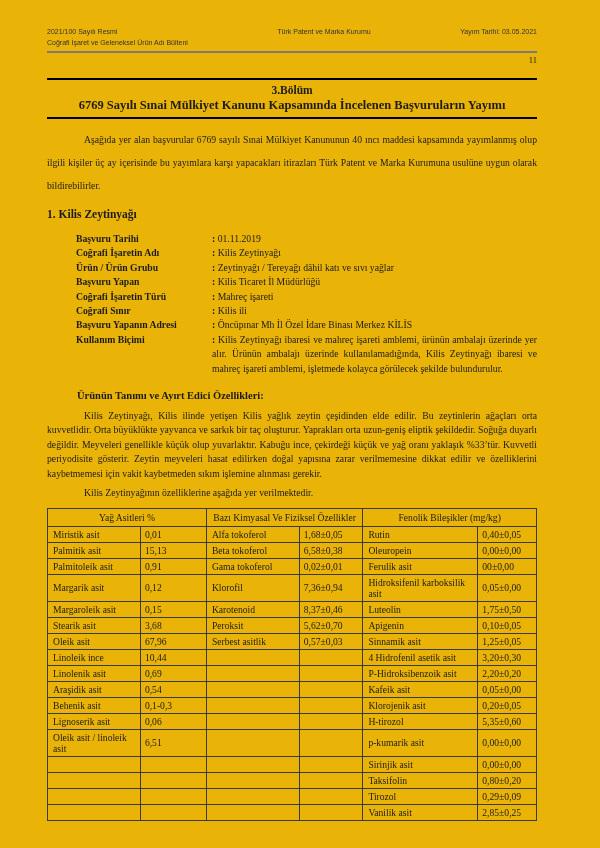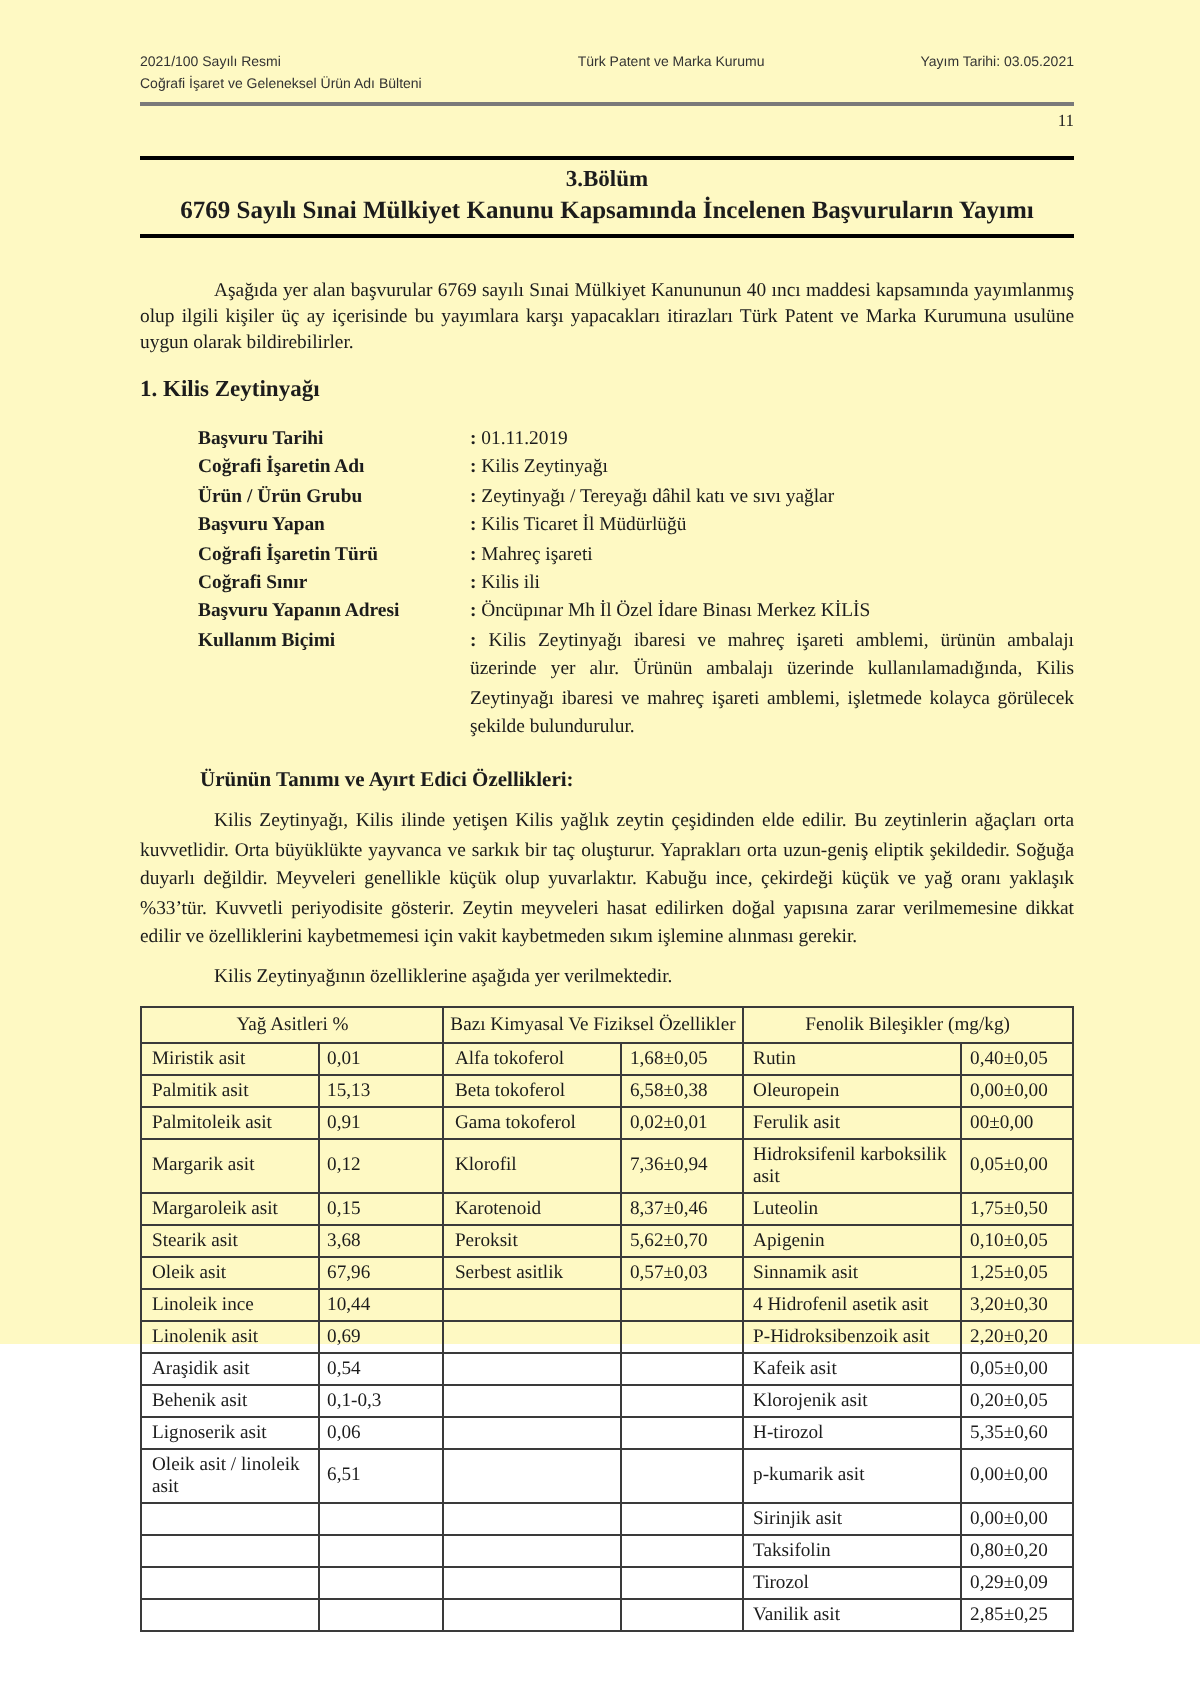--- a/index.html
+++ b/index.html
@@ -2,38 +2,38 @@
 <html lang="tr"><head>
 <meta charset="utf-8">
 <style>
   * { margin: 0; padding: 0; box-sizing: border-box; }
   html, body { background: #ffffff; }
   body {
     width: 600px; height: 848px; overflow: hidden;
     font-family: "Liberation Serif", serif;
     color: #1c1c1c;
   }
-  .page { width: 600px; height: 672px; padding: 26px 63px 0 70px; background: #fef9c3; }
+  .page { width: 600px; height: 848px; padding: 26px 63px 0 47px; background: #eab308; }
 
   
   .hdr { display: flex; align-items: flex-start; font-family: "Liberation Sans", sans-serif; font-size: 7px; color: #333; }
   .hdr-left { flex: 0 0 auto; max-width: 170px; line-height: 11px; }
   .hdr-center { flex: 1 1 auto; text-align: center; line-height: 11px; }
   .hdr-right { flex: 0 0 auto; text-align: right; line-height: 11px; }
   .hdr-rule { margin-top: 3px; border-top: 2px solid #7a7a7a; }
   .page-num { text-align: right; font-size: 8.5px; margin-top: 2px; color: #222; }
 
   
   .title-block { margin-top: 13px; }
   .title-rule { border-top: 2.5px solid #000; }
   .chapter { text-align: center; font-weight: bold; font-size: 11.5px; margin-top: 4px; line-height: 13px; }
   .main-title { text-align: center; font-weight: bold; font-size: 12.5px; margin-top: 1px; line-height: 15px; margin-bottom: 4px; }
 
   
-  .intro { margin-top: 20px; font-size: 9.7px; line-height: 13px; text-align: justify; text-indent: 37px; }
+  .intro { margin-top: 9px; font-size: 9.7px; line-height: 23px; text-align: justify; text-indent: 37px; }
   .product-heading { margin-top: 11px; font-size: 11.5px; font-weight: bold; }
 
   .fields { margin-top: 12px; margin-left: 29px; }
   .field-row { display: flex; align-items: flex-start; }
   .field-label { flex: 0 0 136px; font-weight: bold; font-size: 9.7px; line-height: 14.4px; }
   .field-value { flex: 1 1 auto; font-size: 9.7px; line-height: 14.4px; text-align: justify; }
   .field-value .colon { font-weight: bold; }
 
   .desc-heading { margin-top: 14px; margin-left: 30px; font-size: 10.5px; font-weight: bold; }
   .desc-par { margin-top: 8px; font-size: 9.7px; line-height: 14.4px; text-align: justify; text-indent: 37px; }

